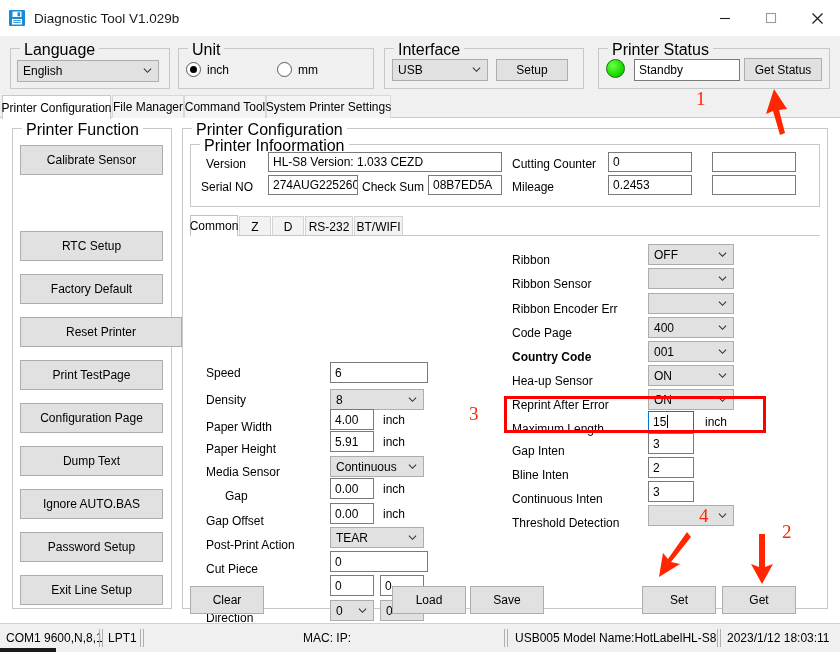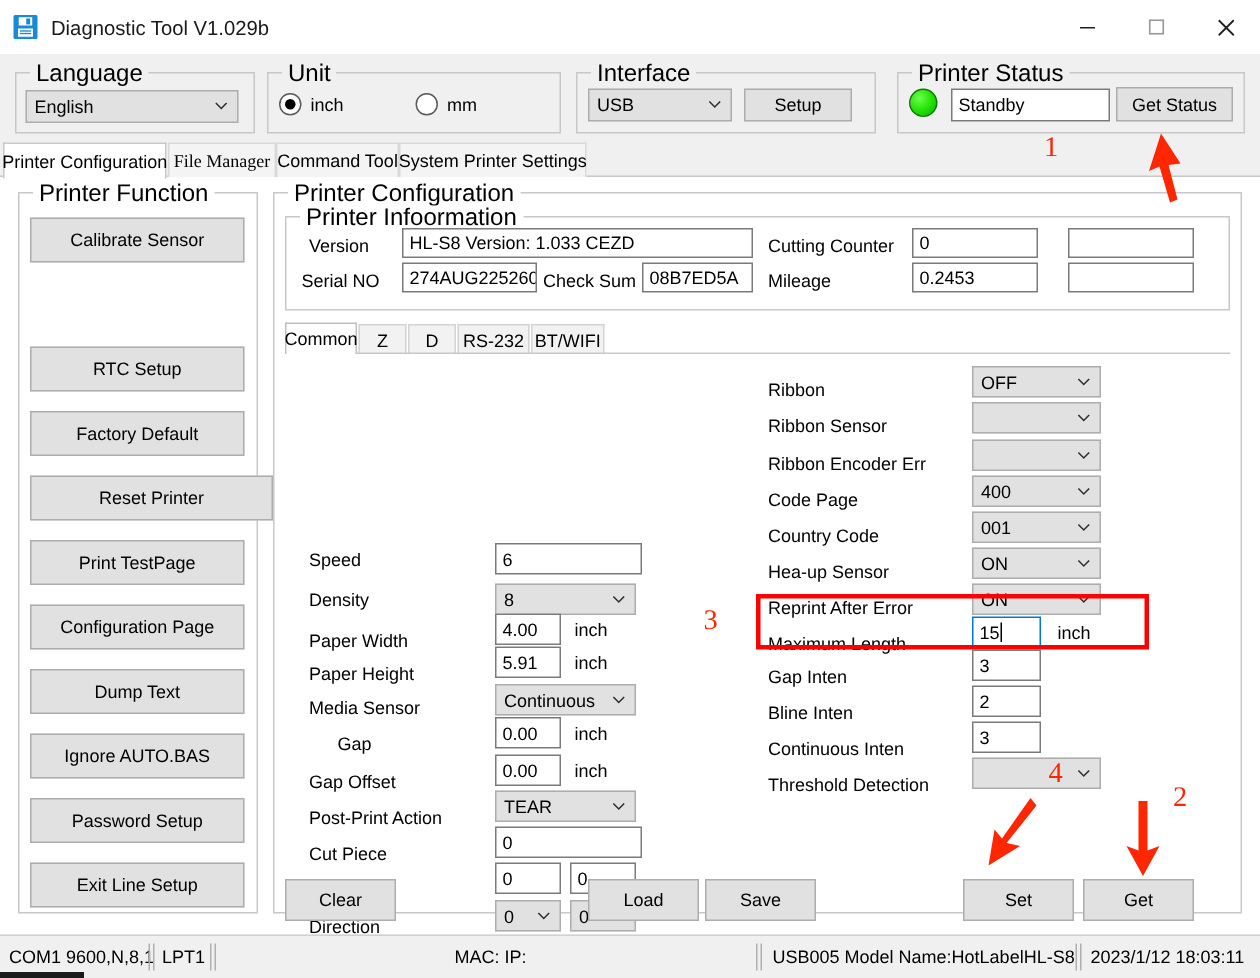--- a/index.html
+++ b/index.html
@@ -271,21 +271,21 @@
   </div>
   <div class="btn" style="left:744px; top:58px; width:78px; height:23px;">
     <span>Get Status</span>
   </div>
 
   <div class="tabstrip">
     <div class="underline"></div>
     <div class="tab active" style="left:2px; width:109px;">
       <span>Printer Configuration</span>
     </div>
-    <div class="tab" style="left:112px; width:72px;font-family:Liberation Serif, serif;">
+    <div class="tab" style="left:112px; width:72px;">
       <span>File Manager</span>
     </div>
     <div class="tab" style="left:184px; width:82px;">
       <span>Command Tool</span>
     </div>
     <div class="tab" style="left:266px; width:125px;">
       <span>System Printer Settings</span>
     </div>
   </div>
 
@@ -494,21 +494,21 @@
     </div>
 
     <span class="lbl" style="left:512px; top:206px; height:18px;">Code Page</span>
     <div class="combo" style="left:648px; top:199px; width:86px; height:21px;">
       <span>400</span>
       <svg class="arrow" viewBox="0 0 10 10">
           <polyline points="1,3 5,7 9,3" fill="none" stroke="#303030" stroke-width="1.2"></polyline>
         </svg>
     </div>
 
-    <span class="lbl" style="left:512px; top:230px; height:18px;">Country Code</span>
+    <span class="lbl" style="left:512px; top:230px; height:18px;font-weight:bold;">Country Code</span>
     <div class="combo" style="left:648px; top:223px; width:86px; height:21px;">
       <span>001</span>
       <svg class="arrow" viewBox="0 0 10 10">
           <polyline points="1,3 5,7 9,3" fill="none" stroke="#303030" stroke-width="1.2"></polyline>
         </svg>
     </div>
 
     <span class="lbl" style="left:512px; top:254px; height:18px;">Hea-up  Sensor</span>
     <div class="combo" style="left:648px; top:247px; width:86px; height:21px;">
       <span>ON</span>

